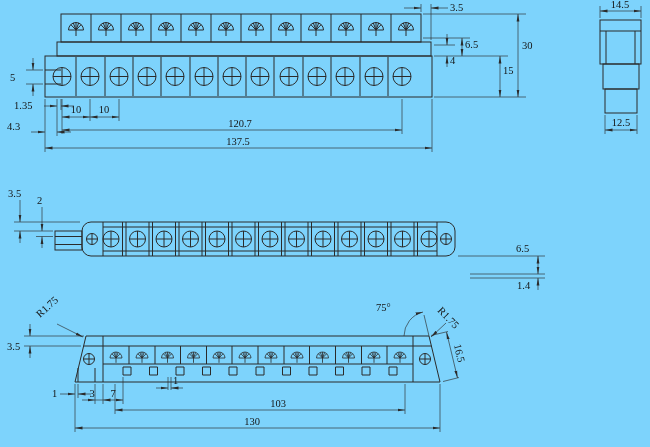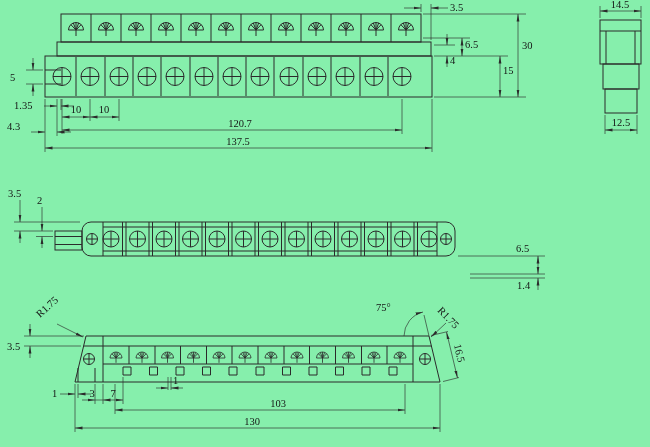--- a/index.html
+++ b/index.html
@@ -1,16 +1,16 @@
 <!DOCTYPE html>
 <html><head>
 <meta charset="utf-8">
 <style>
   html,body{margin:0;padding:0;background:#ffffff;}
-  .stage{position:relative;width:650px;height:447px;background:#86efac;overflow:hidden;
+  .stage{position:relative;width:650px;height:447px;background:#7dd3fc;overflow:hidden;
          font-family:"Liberation Serif",serif;}
   svg{display:block;}
   .geo{stroke:#2b2b2b;stroke-width:1;fill:none;stroke-linecap:butt;}
   .dim{stroke:#2b2b2b;stroke-width:.65;fill:none;}
   .dtxt{font-family:"Liberation Serif",serif;font-size:10.5px;fill:#151515;stroke:none;}
 </style>
 </head>
 <body>
 
 <div class="stage">

